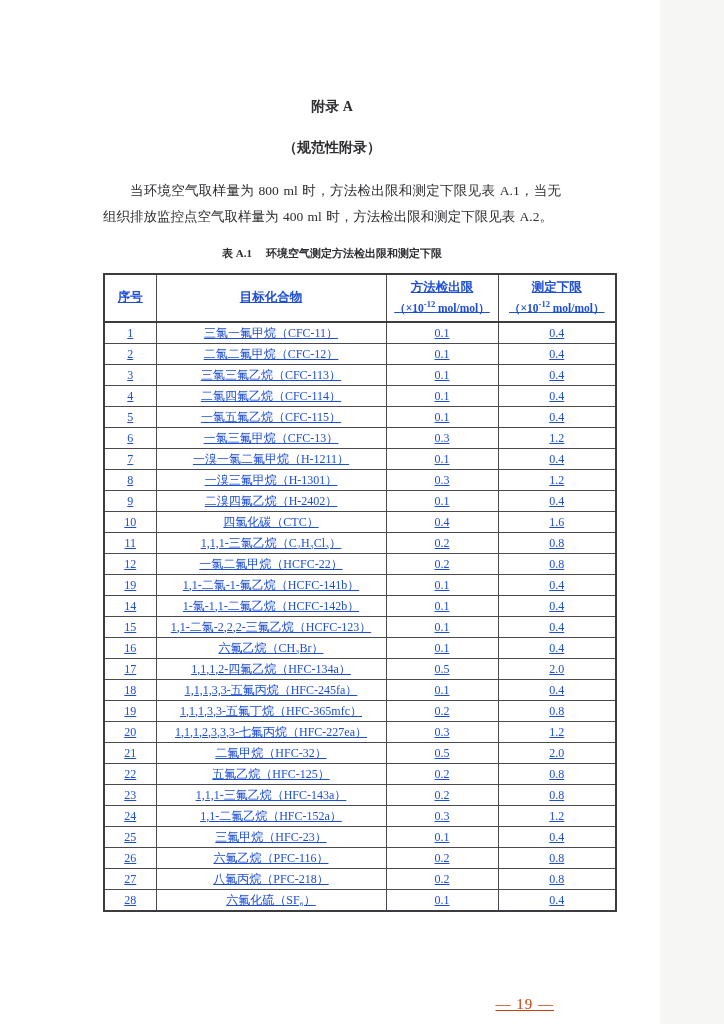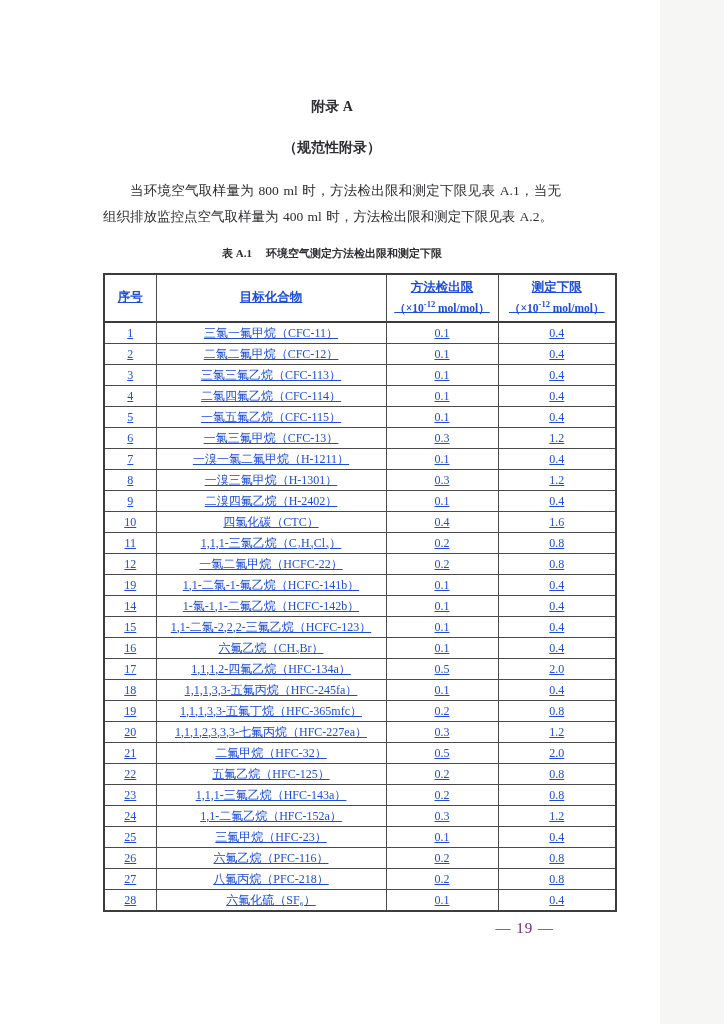--- a/index.html
+++ b/index.html
@@ -68,25 +68,26 @@
     border-bottom: 2px solid #3c3c40;
   }
   table.limits thead .unit {
     font-size: 11.5px;
     font-weight: bold;
   }
   table.limits thead sup { font-size: 8.5px; }
   table.limits tbody td { height: 20px; line-height: 20px; }
   .pageno {
     position: absolute;
-    top: 920px;
+    top: 996px;
     right: 106px;
     font-size: 15px;
-    color: #701a75;
+    color: #c2410c;
     letter-spacing: 1px;
+    text-decoration: underline;
   }
 </style>
 </head>
 <body>
 
 <div class="page">
   <div class="content">
 
     <p class="appendix-title center">附录 A</p>
 

